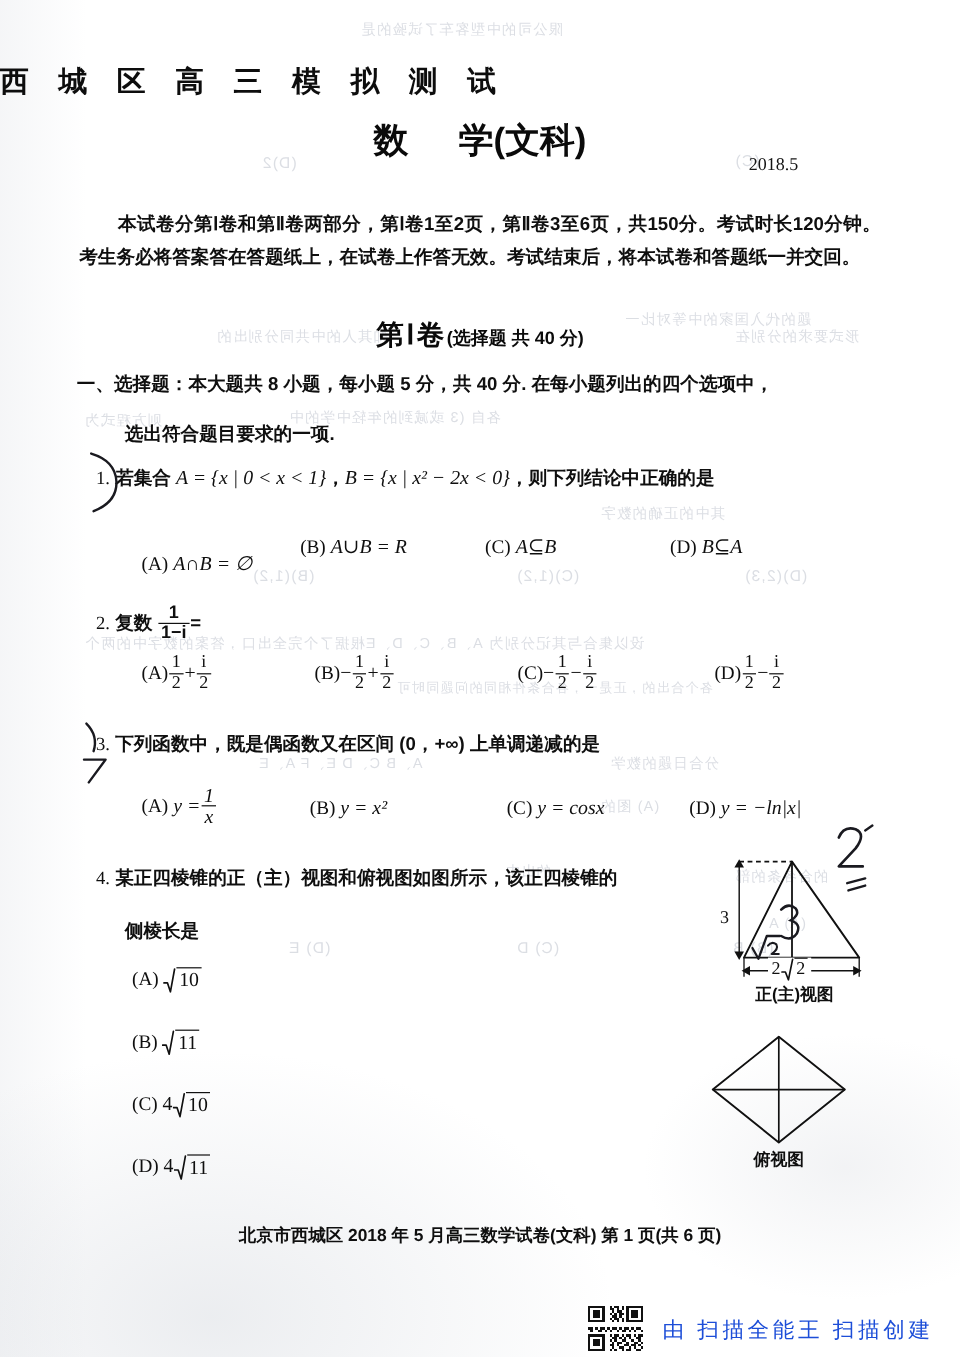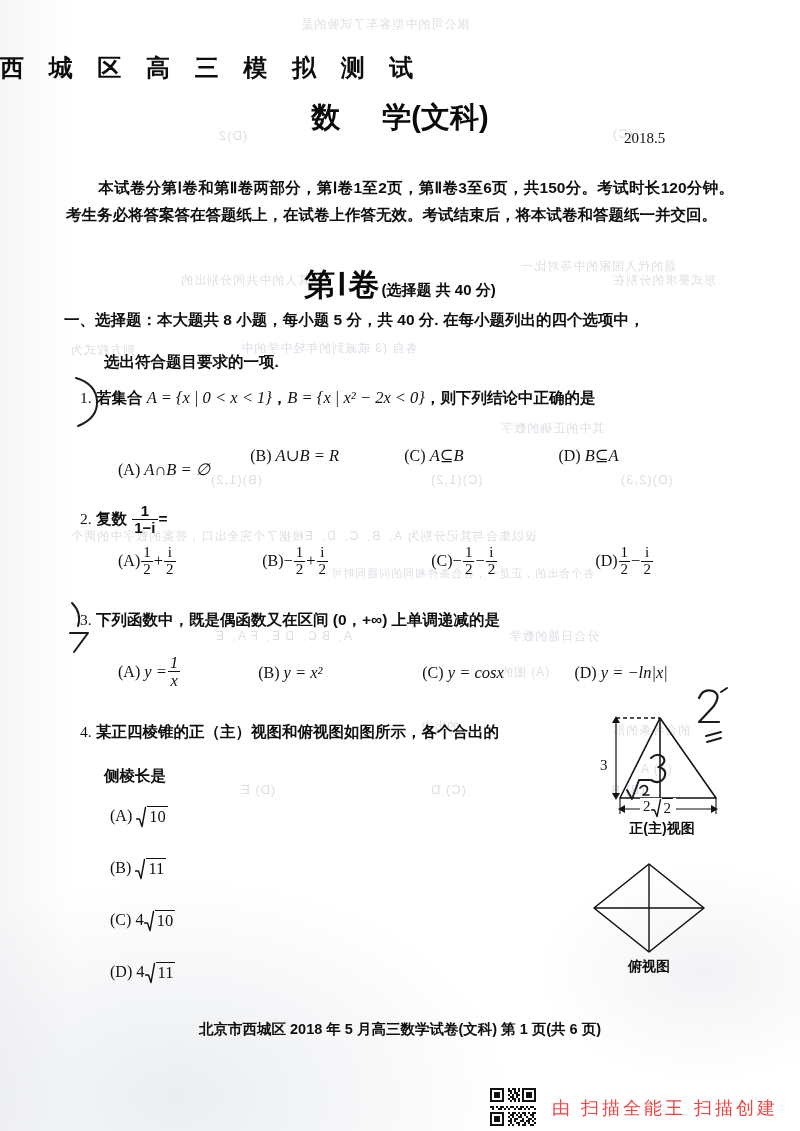--- a/index.html
+++ b/index.html
@@ -83,21 +83,21 @@
 
   .vol-head {
     position: absolute;
     left: 0; right: 0;
     text-align: center;
     color: #0a0a0a;
   }
   .vol-head .big {
     font-family: "Liberation Sans", sans-serif;
     font-weight: bold;
-    font-size: 31px;
+    font-size: 23px;
     letter-spacing: 2px;
   }
   .vol-head .small {
     font-family: "Liberation Sans", sans-serif;
     font-weight: bold;
     font-size: 15px;
   }
 
   .sec-line {
     position: absolute;
@@ -214,21 +214,21 @@
   }
   .wm {
     position: absolute;
     display: flex;
     align-items: center;
     gap: 14px;
   }
   .wm-text {
     font-family: "Liberation Sans", sans-serif;
     font-size: 18px;
-    color: #ef4444;
+    color: #1d4ed8;
     letter-spacing: 3px;
     white-space: nowrap;
   }
   .qr { display: block; }
 </style>
 </head>
 <body>
 
 <div id="page">
 
@@ -357,21 +357,21 @@
 
   <svg class="hand" style="left:694px; top:686px;" width="46" height="62">
     <path d="M5 12 Q9 2 19 5 Q28 9 19 21 L5 36 L25 36" stroke="#1a1a20" stroke-width="2.2" fill="none" stroke-linecap="round" stroke-linejoin="round"></path>
     <path d="M27 6 L33 2" stroke="#1a1a20" stroke-width="2" fill="none" stroke-linecap="round"></path>
     <path d="M12 50 L27 46" stroke="#1a1a20" stroke-width="2" fill="none" stroke-linecap="round"></path>
     <path d="M13 56 L27 52" stroke="#1a1a20" stroke-width="2" fill="none" stroke-linecap="round"></path>
   </svg>
 
   <div class="q-stem" style="left:80px; top:722px;">
     <span class="q-num">4.</span>
-    <span>某正四棱锥的正（主）视图和俯视图如图所示，各个合出的</span>
+    <span>某正四棱锥的正（主）视图和俯视图如图所示，该正四棱锥的</span>
   </div>
   <div class="q-stem" style="left:104px; top:766px;">侧棱长是</div>
 
   <div class="opt-row" style="left:110px; top:806px;">
     <span class="opt-lab">(A)</span>
     <span class="rad">
       <span class="tick">
           <svg width="11" height="22" viewBox="0 0 11 22">
             <path d="M0.5 13 L3.5 13 L6 20.5 L9.5 1.5" stroke="#111" stroke-width="1.4" fill="none" stroke-linejoin="round" stroke-linecap="round"></path>
           </svg>

